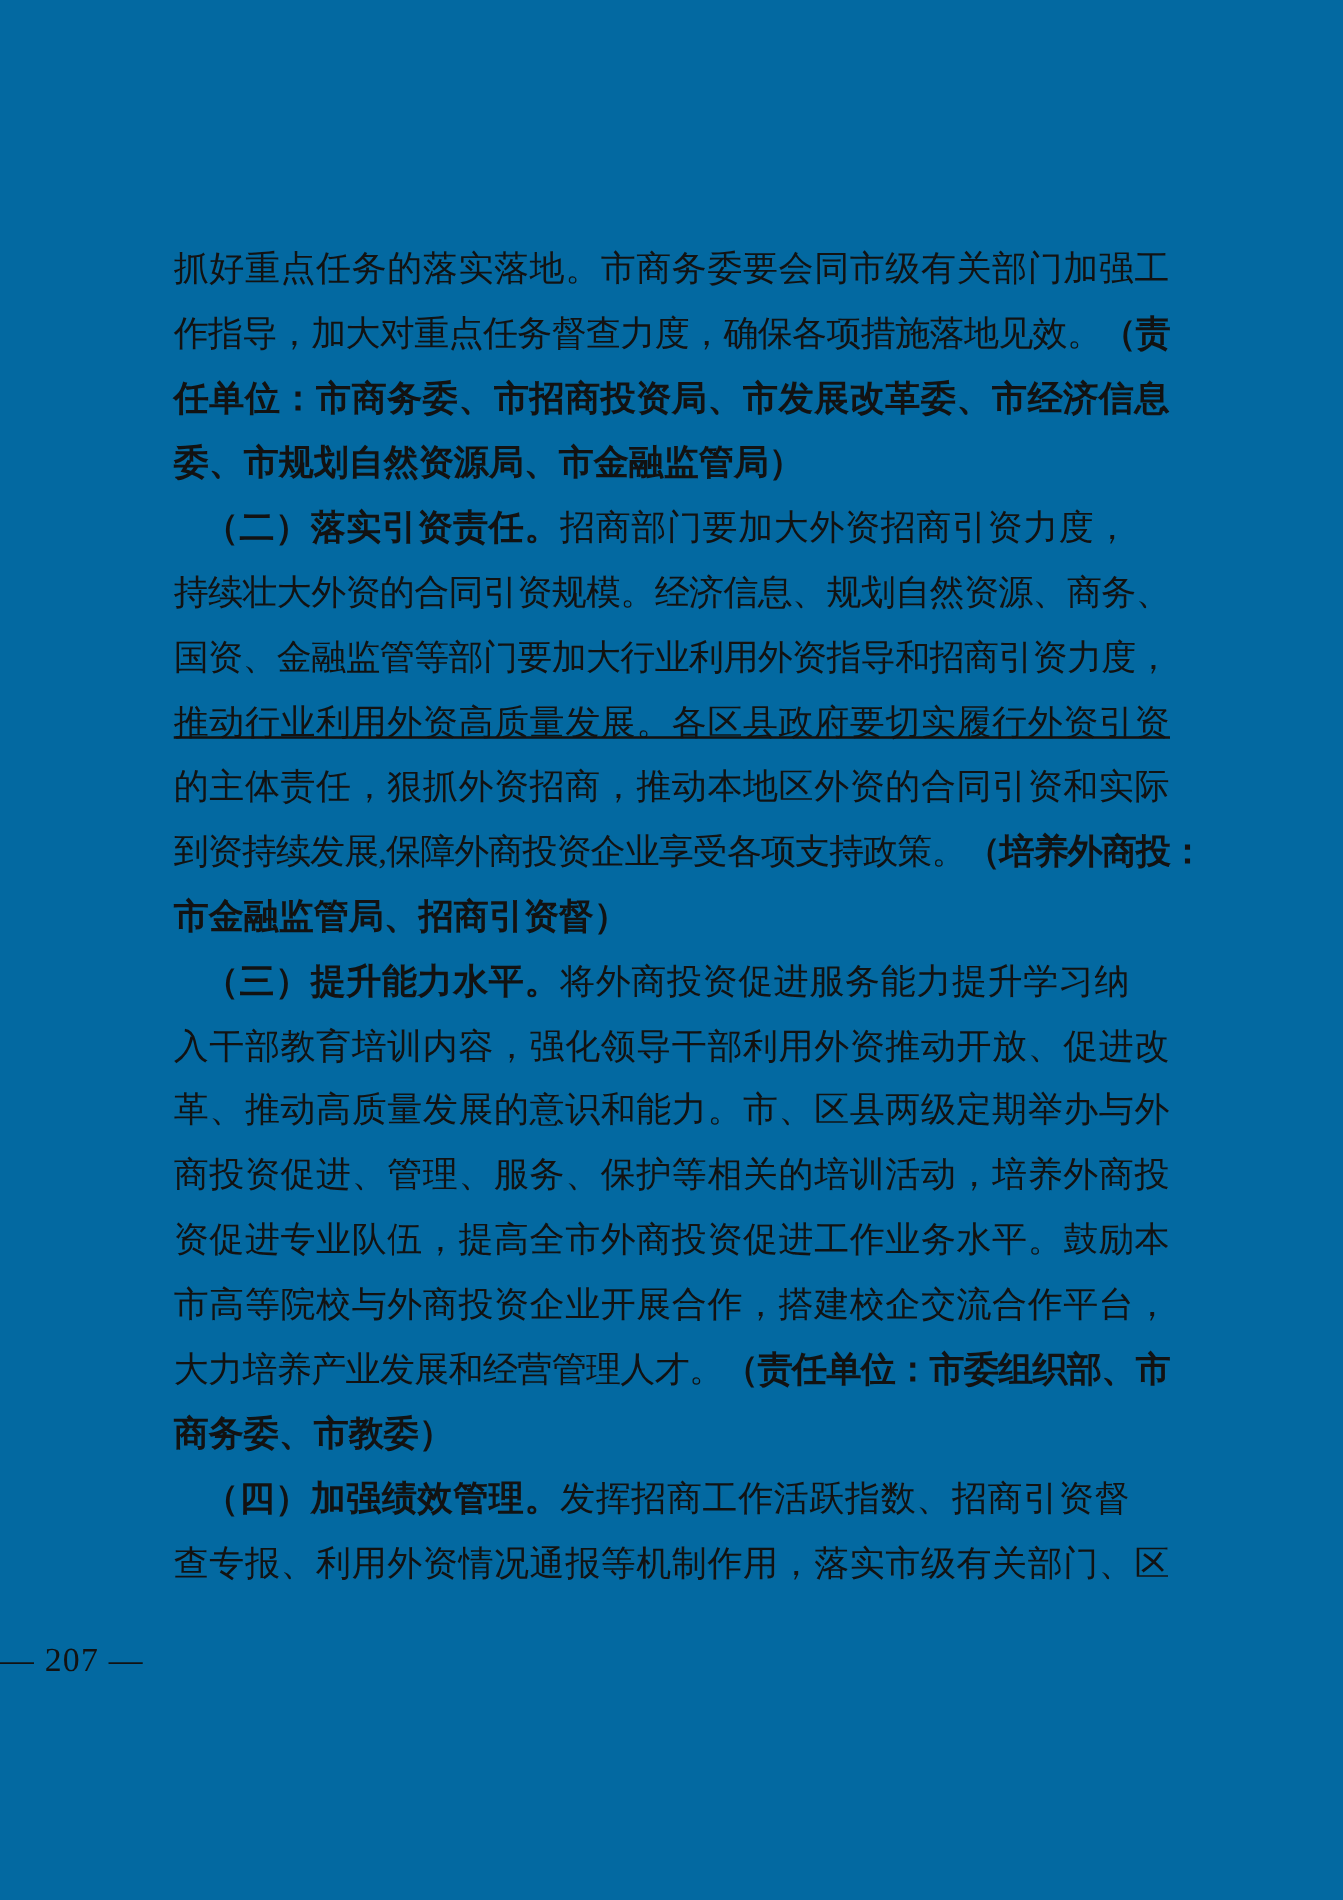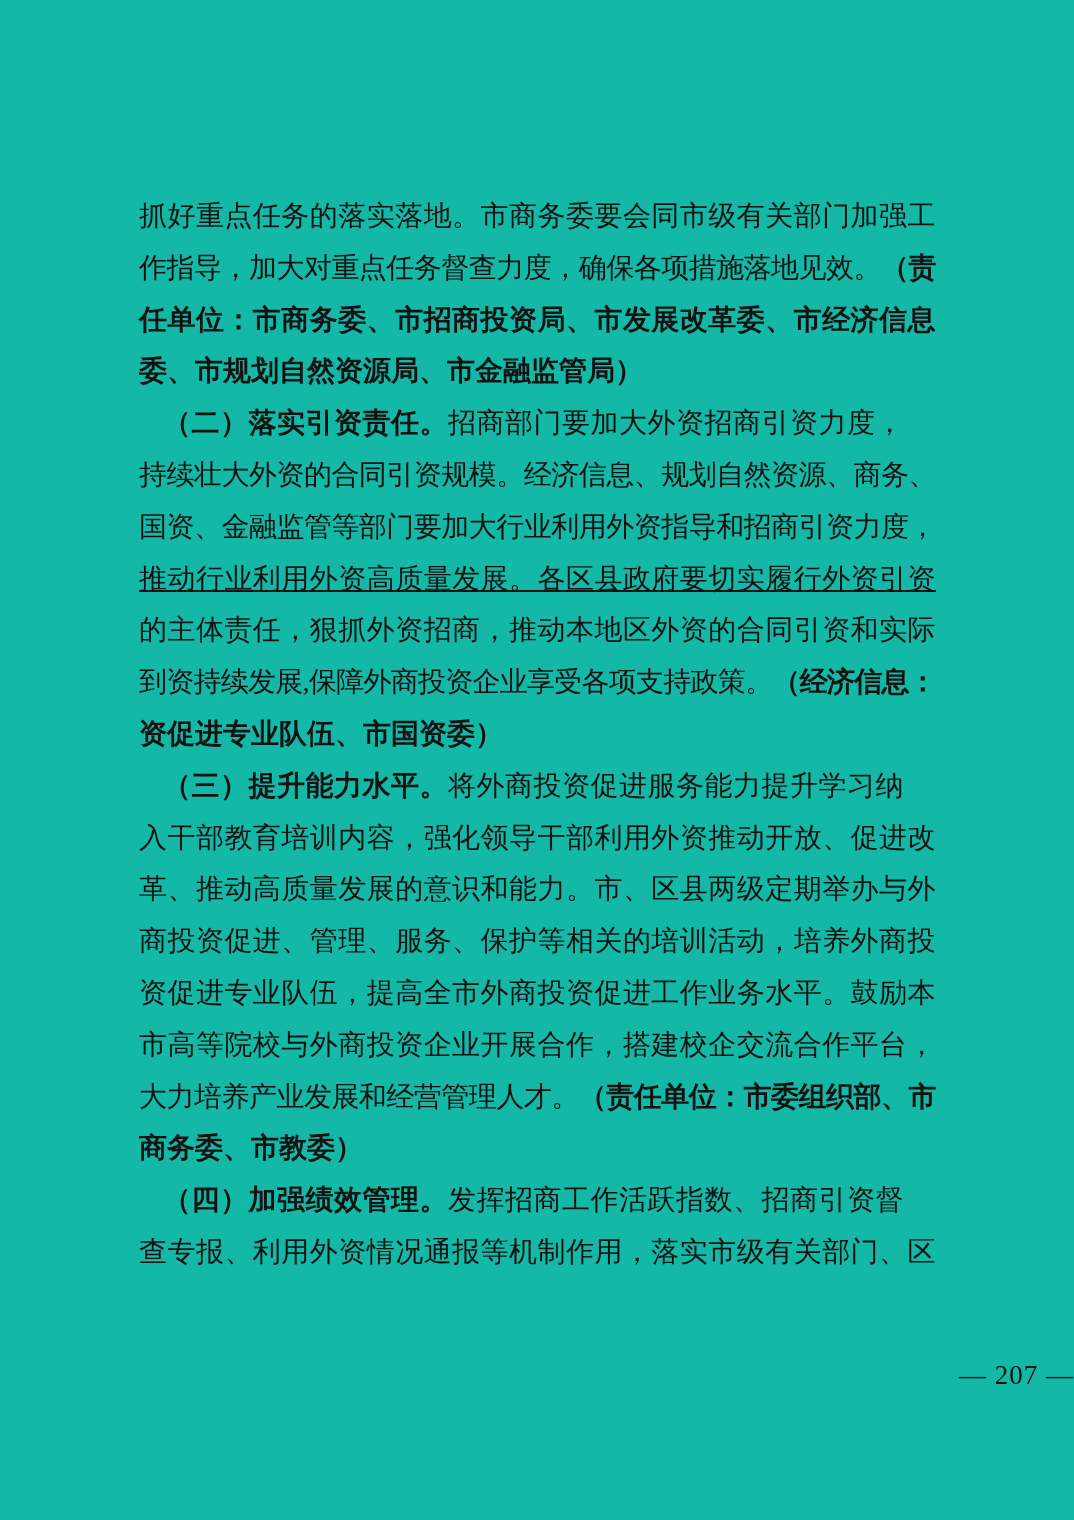--- a/index.html
+++ b/index.html
@@ -4,21 +4,21 @@
 <style>
   html, body {
     margin: 0;
     padding: 0;
     background: #ffffff;
   }
   .page {
     position: relative;
     width: 1074px;
     height: 1520px;
-    background: #14b8a6;
+    background: #0369a1;
     overflow: hidden;
     font-family: "Liberation Serif", "DejaVu Serif", serif;
     color: #121212;
   }
   .text-block {
     position: absolute;
     left: 139px;
     top: 190px;
     width: 797px;
   }
@@ -36,45 +36,45 @@
   .inner-wrap {
     display: inline-block;
     white-space: nowrap;
   }
   .seg-bold {
     font-weight: 700;
   }
   .page-number {
     position: absolute;
     left: 0;
-    top: 1355px;
+    top: 1308px;
     width: 1074px;
-    text-align: right;
+    text-align: left;
     font-size: 27px;
     line-height: 40px;
     color: #121212;
     letter-spacing: 1px;
   }
 </style>
 </head>
 <body>
 
 <div class="page">
   <div class="text-block" id="body-lines">
       <div class="line"><span class="inner-wrap" style="letter-spacing: 0.464286px;"><span class="seg-regular">抓好重点任务的落实落地。市商务委要会同市级有关部门加强工</span></span></div>
       <div class="line"><span class="inner-wrap" style="letter-spacing: -0.517241px; font-family: Liberation Serif, serif;"><span class="seg-regular">作指导，加大对重点任务督查力度，确保各项措施落地见效。</span><span class="seg-bold">（责</span></span></div>
       <div class="line"><span class="inner-wrap" style="letter-spacing: 0.464286px;"><span class="seg-bold">任单位：市商务委、市招商投资局、市发展改革委、市经济信息</span></span></div>
       <div class="line"><span class="inner-wrap"><span class="seg-bold">委、市规划自然资源局、市金融监管局）</span></span></div>
       <div class="line indent"><span class="inner-wrap" style="letter-spacing: 0.5px;"><span class="seg-bold">（二）落实引资责任。</span><span class="seg-regular">招商部门要加大外资招商引资力度，</span></span></div>
       <div class="line"><span class="inner-wrap" style="letter-spacing: -0.517241px;"><span class="seg-regular">持续壮大外资的合同引资规模。经济信息、规划自然资源、商务、</span></span></div>
       <div class="line"><span class="inner-wrap" style="letter-spacing: -0.517241px;"><span class="seg-regular">国资、金融监管等部门要加大行业利用外资指导和招商引资力度，</span></span></div>
       <div class="line"><span class="inner-wrap" style="letter-spacing: 0.464286px; text-decoration: underline;"><span class="seg-regular">推动行业利用外资高质量发展。各区县政府要切实履行外资引资</span></span></div>
       <div class="line"><span class="inner-wrap" style="letter-spacing: 0.464286px;"><span class="seg-regular">的主体责任，狠抓外资招商，推动本地区外资的合同引资和实际</span></span></div>
-      <div class="line"><span class="inner-wrap" style="letter-spacing: -0.733333px;"><span class="seg-regular">到资持续发展,保障外商投资企业享受各项支持政策。</span><span class="seg-bold">（经济信息：</span></span></div>
-      <div class="line"><span class="inner-wrap"><span class="seg-bold">资促进专业队伍、市国资委）</span></span></div>
+      <div class="line"><span class="inner-wrap" style="letter-spacing: -0.733333px;"><span class="seg-regular">到资持续发展,保障外商投资企业享受各项支持政策。</span><span class="seg-bold">（培养外商投：</span></span></div>
+      <div class="line"><span class="inner-wrap"><span class="seg-bold">市金融监管局、招商引资督）</span></span></div>
       <div class="line indent"><span class="inner-wrap" style="letter-spacing: 0.5px;"><span class="seg-bold">（三）提升能力水平。</span><span class="seg-regular">将外商投资促进服务能力提升学习纳</span></span></div>
       <div class="line"><span class="inner-wrap" style="letter-spacing: 0.464286px;"><span class="seg-regular">入干部教育培训内容，强化领导干部利用外资推动开放、促进改</span></span></div>
       <div class="line"><span class="inner-wrap" style="letter-spacing: 0.464286px; text-align: center;"><span class="seg-regular">革、推动高质量发展的意识和能力。市、区县两级定期举办与外</span></span></div>
       <div class="line"><span class="inner-wrap" style="letter-spacing: 0.464286px;"><span class="seg-regular">商投资促进、管理、服务、保护等相关的培训活动，培养外商投</span></span></div>
       <div class="line"><span class="inner-wrap" style="letter-spacing: 0.464286px;"><span class="seg-regular">资促进专业队伍，提高全市外商投资促进工作业务水平。鼓励本</span></span></div>
       <div class="line"><span class="inner-wrap" style="letter-spacing: 0.464286px;"><span class="seg-regular">市高等院校与外商投资企业开展合作，搭建校企交流合作平台，</span></span></div>
       <div class="line"><span class="inner-wrap" style="letter-spacing: -0.517241px;"><span class="seg-regular">大力培养产业发展和经营管理人才。</span><span class="seg-bold">（责任单位：市委组织部、市</span></span></div>
       <div class="line"><span class="inner-wrap"><span class="seg-bold">商务委、市教委）</span></span></div>
       <div class="line indent"><span class="inner-wrap" style="letter-spacing: 0.5px; font-family: Liberation Serif, serif;"><span class="seg-bold">（四）加强绩效管理。</span><span class="seg-regular">发挥招商工作活跃指数、招商引资督</span></span></div>
       <div class="line"><span class="inner-wrap" style="letter-spacing: 0.464286px;"><span class="seg-regular">查专报、利用外资情况通报等机制作用，落实市级有关部门、区</span></span></div>

